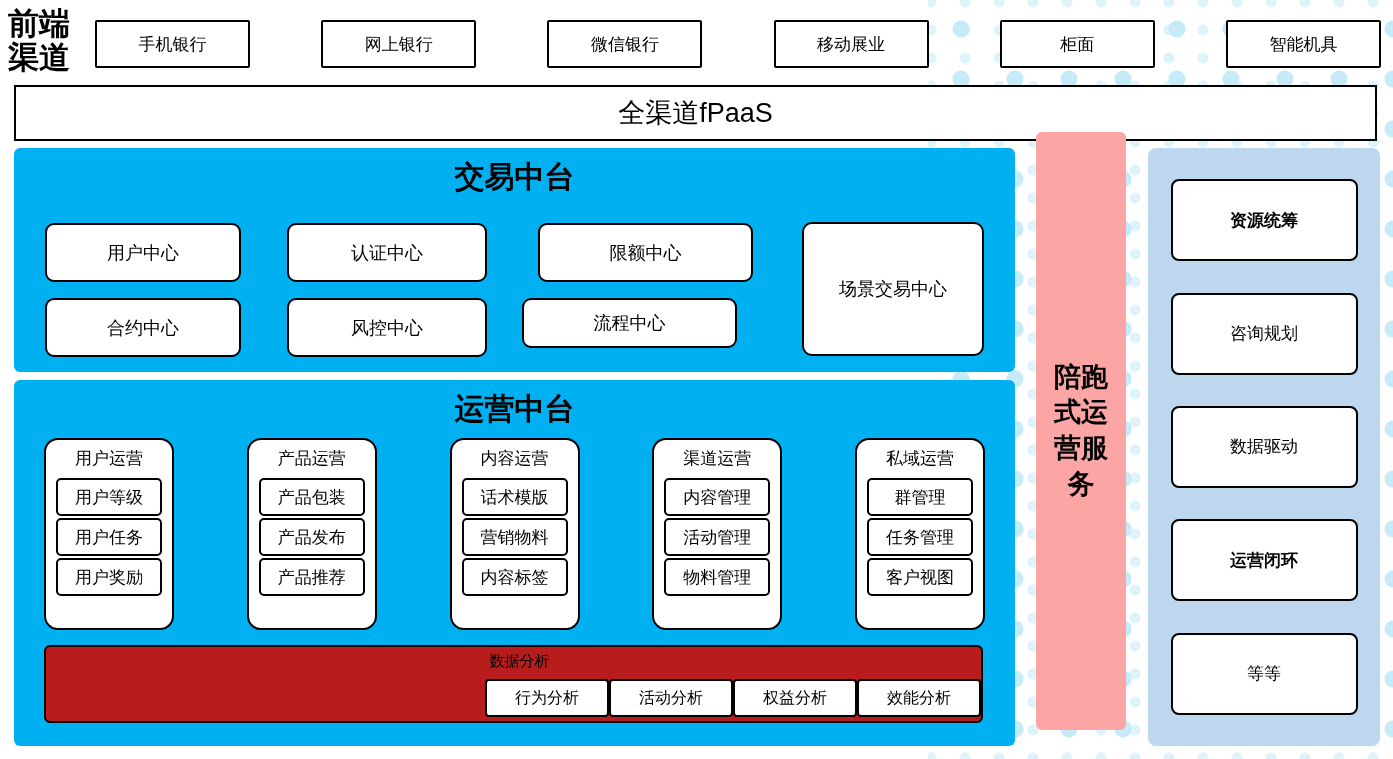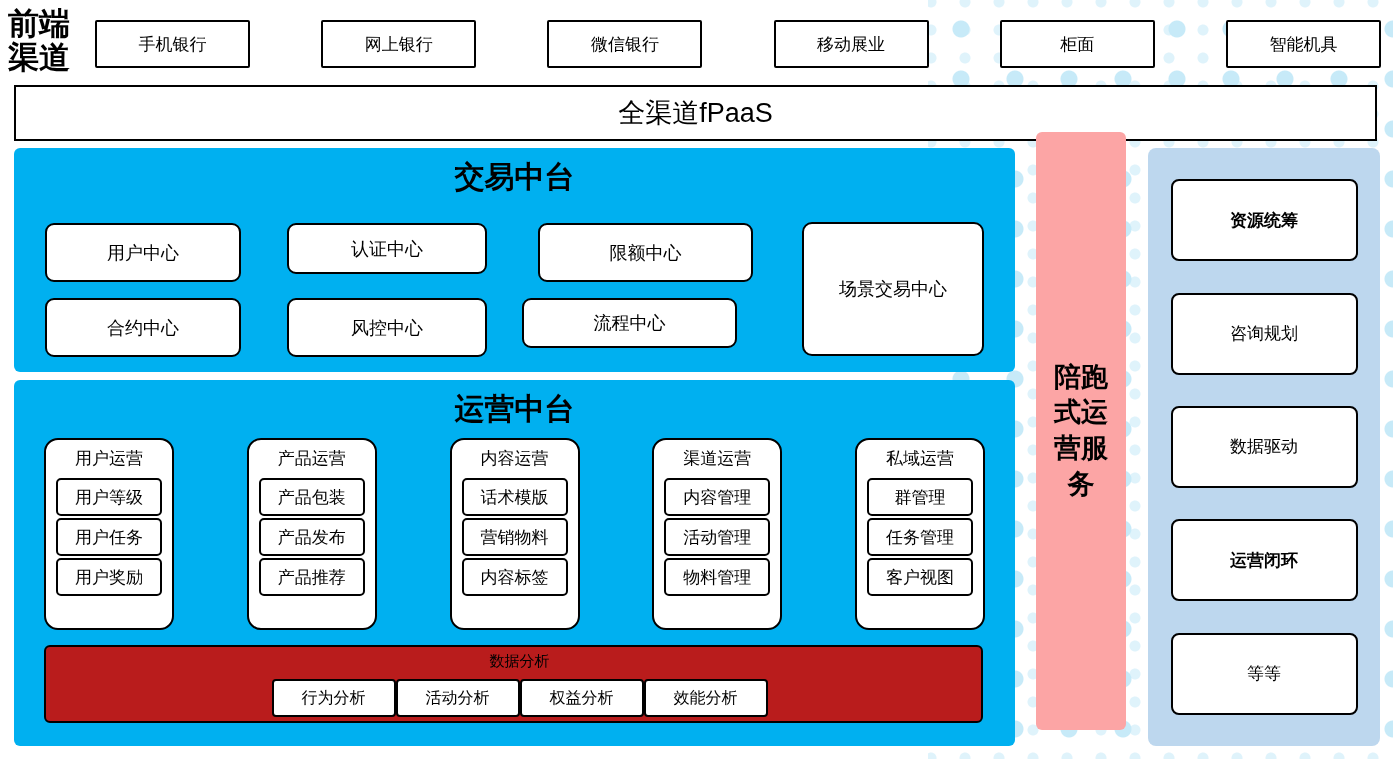--- a/index.html
+++ b/index.html
@@ -82,21 +82,21 @@
     display:flex;align-items:center;justify-content:center;
     font-size:17px;
   }
 
   
   .analysis{
     position:absolute;left:30px;top:265px;width:939px;height:78px;box-sizing:border-box;
     background:#b91c1c;border:2px solid #000;border-radius:6px;padding-left:12px;
   }
   .analysis-title{text-align:center;font-size:15px;margin-top:5px;}
-  .analysis-items{display:flex;justify-content:center;margin-top:8px;}
+  .analysis-items{display:flex;justify-content:flex-end;margin-top:8px;}
   .analysis-item{
     width:124px;height:38px;box-sizing:border-box;
     background:#fff;border:2px solid #000;border-radius:4px;
     display:flex;align-items:center;justify-content:center;
     font-size:16px;
   }
 
   
   .side-strip{
     left:1036px;top:132px;width:90px;height:598px;
@@ -135,21 +135,21 @@
     <div class="channel-box">智能机具</div>
   </div>
 
 <div class="layer fpaas">
   <span>全渠道fPaaS</span>
 </div>
 
 <div class="layer panel trade-panel">
   <div class="panel-title">交易中台</div>
   <div class="wbox" style="left:31px;top:75px;width:196px;height:59px;">用户中心</div>
-  <div class="wbox" style="left:273px;top:75px;width:200px;height:51px;">认证中心</div>
+  <div class="wbox" style="left:273px;top:75px;width:200px;height:59px;">认证中心</div>
   <div class="wbox" style="left:524px;top:75px;width:215px;height:59px;">限额中心</div>
   <div class="wbox" style="left:31px;top:150px;width:196px;height:59px;">合约中心</div>
   <div class="wbox" style="left:273px;top:150px;width:200px;height:59px;">风控中心</div>
   <div class="wbox" style="left:508px;top:150px;width:215px;height:50px;">流程中心</div>
   <div class="wbox scene-box" style="left:788px;top:74px;width:182px;height:134px;">场景交易中心</div>
 </div>
 
 <div class="layer panel ops-panel">
   <div class="panel-title">运营中台</div>
   <div class="columns">

